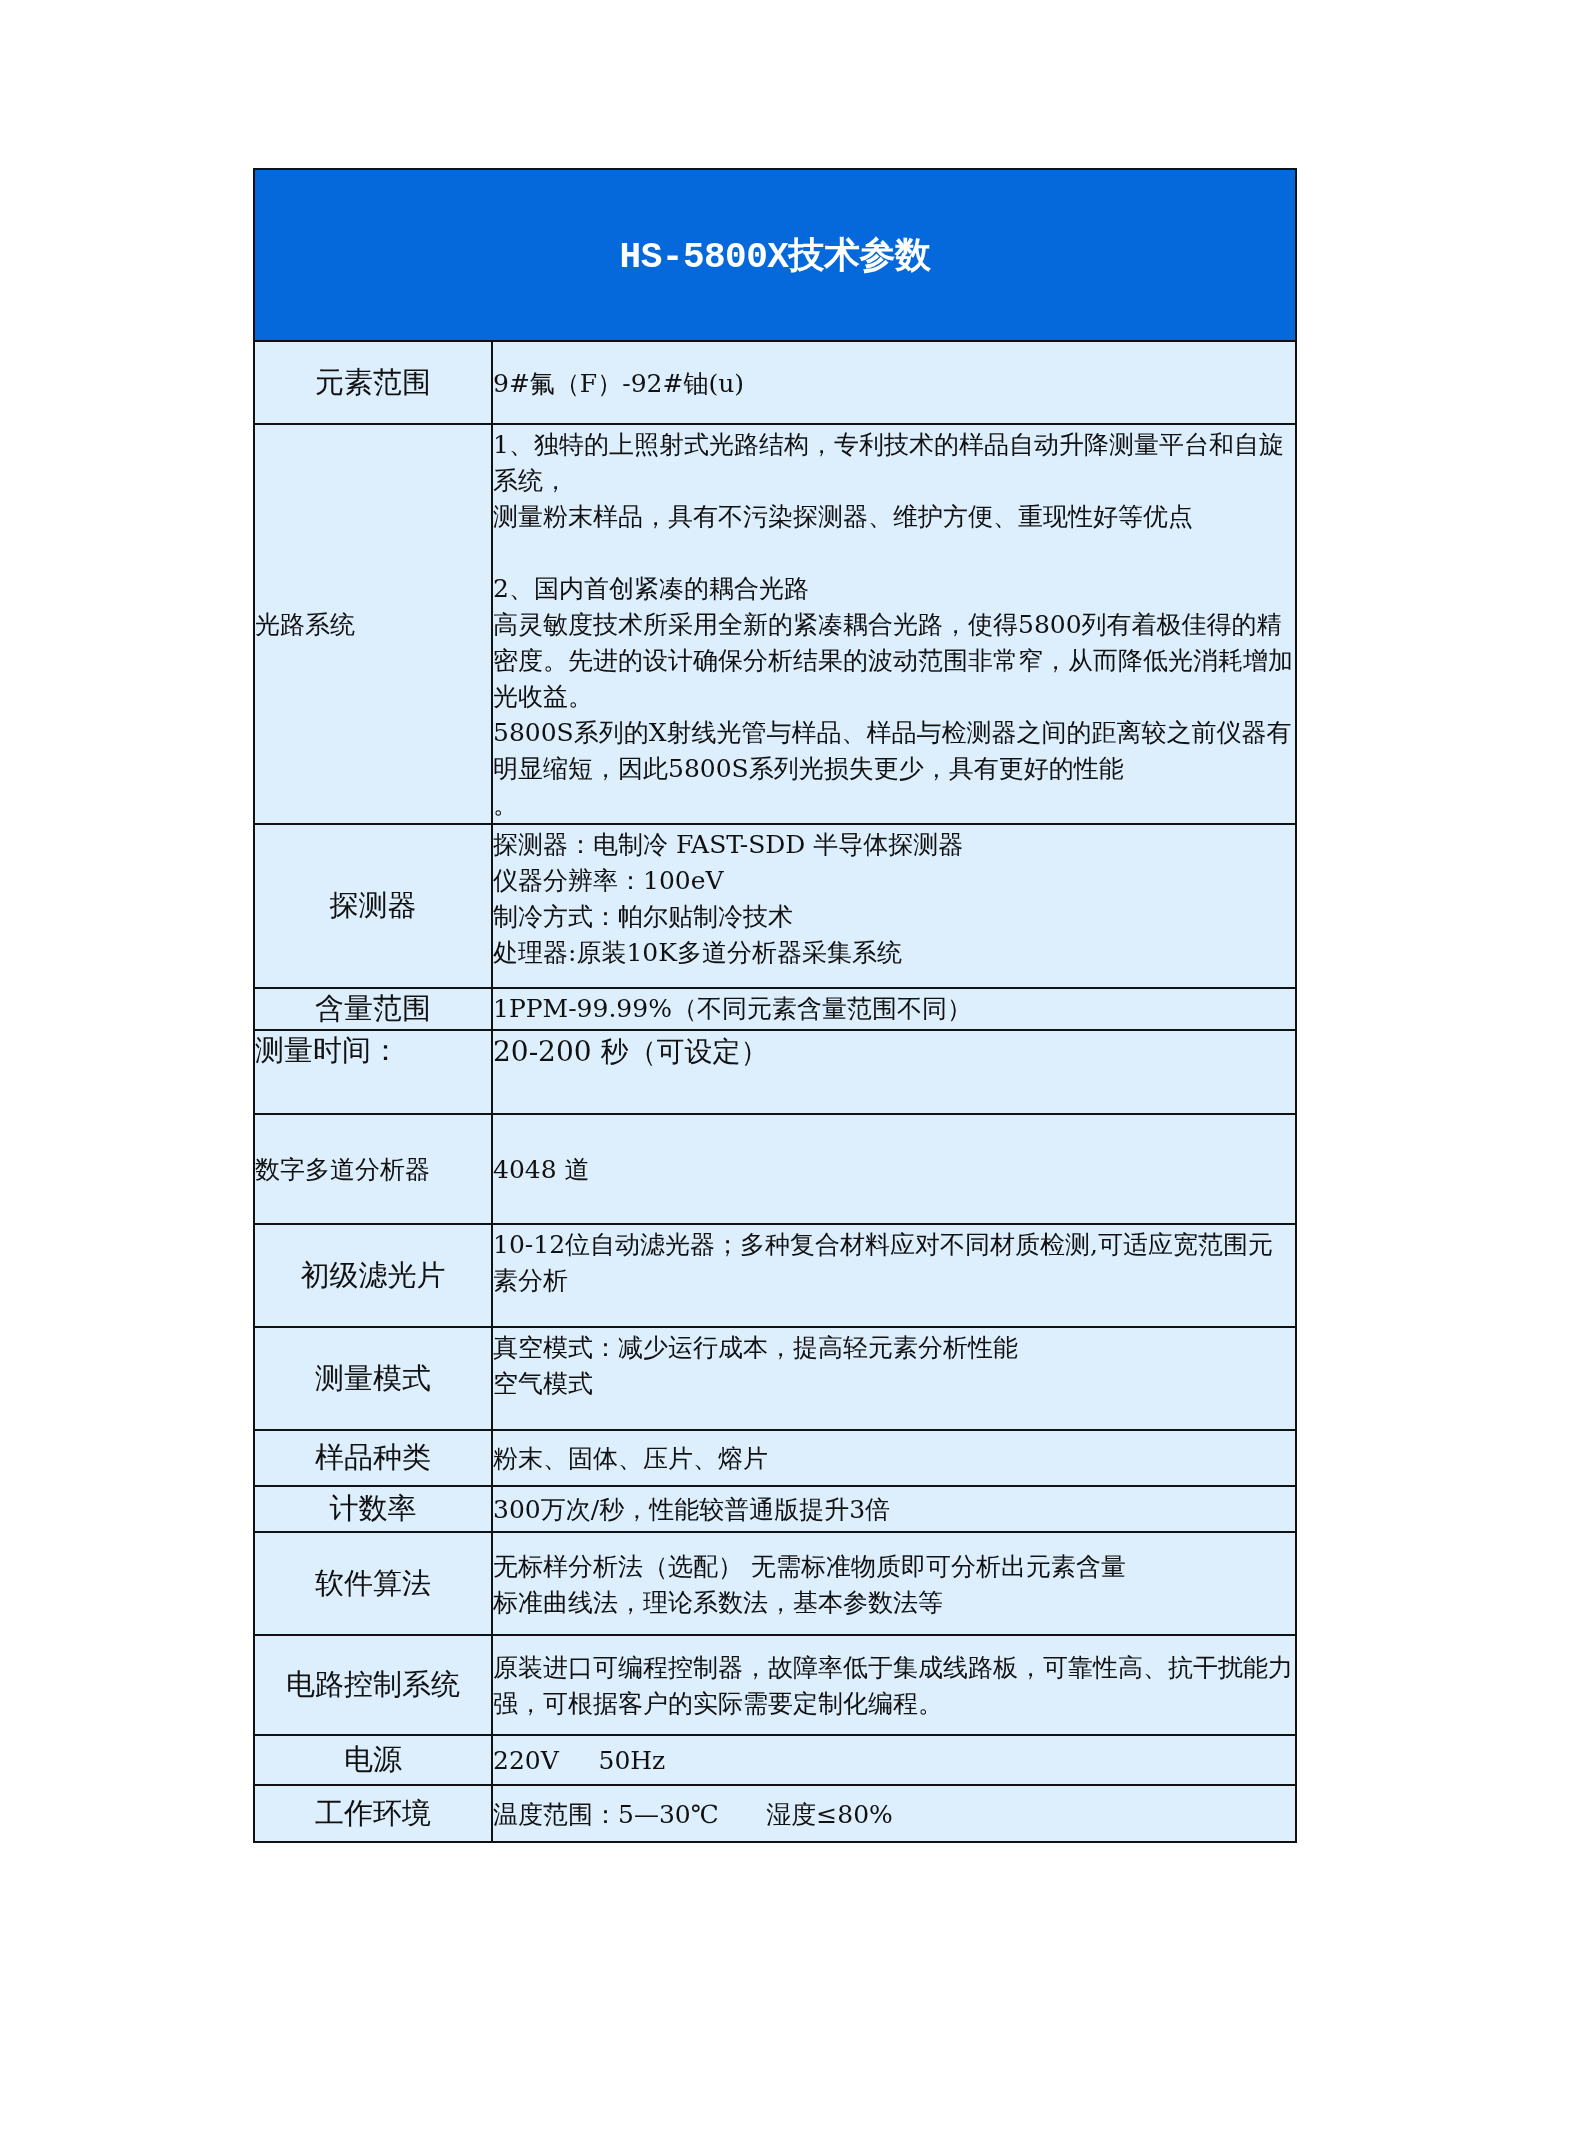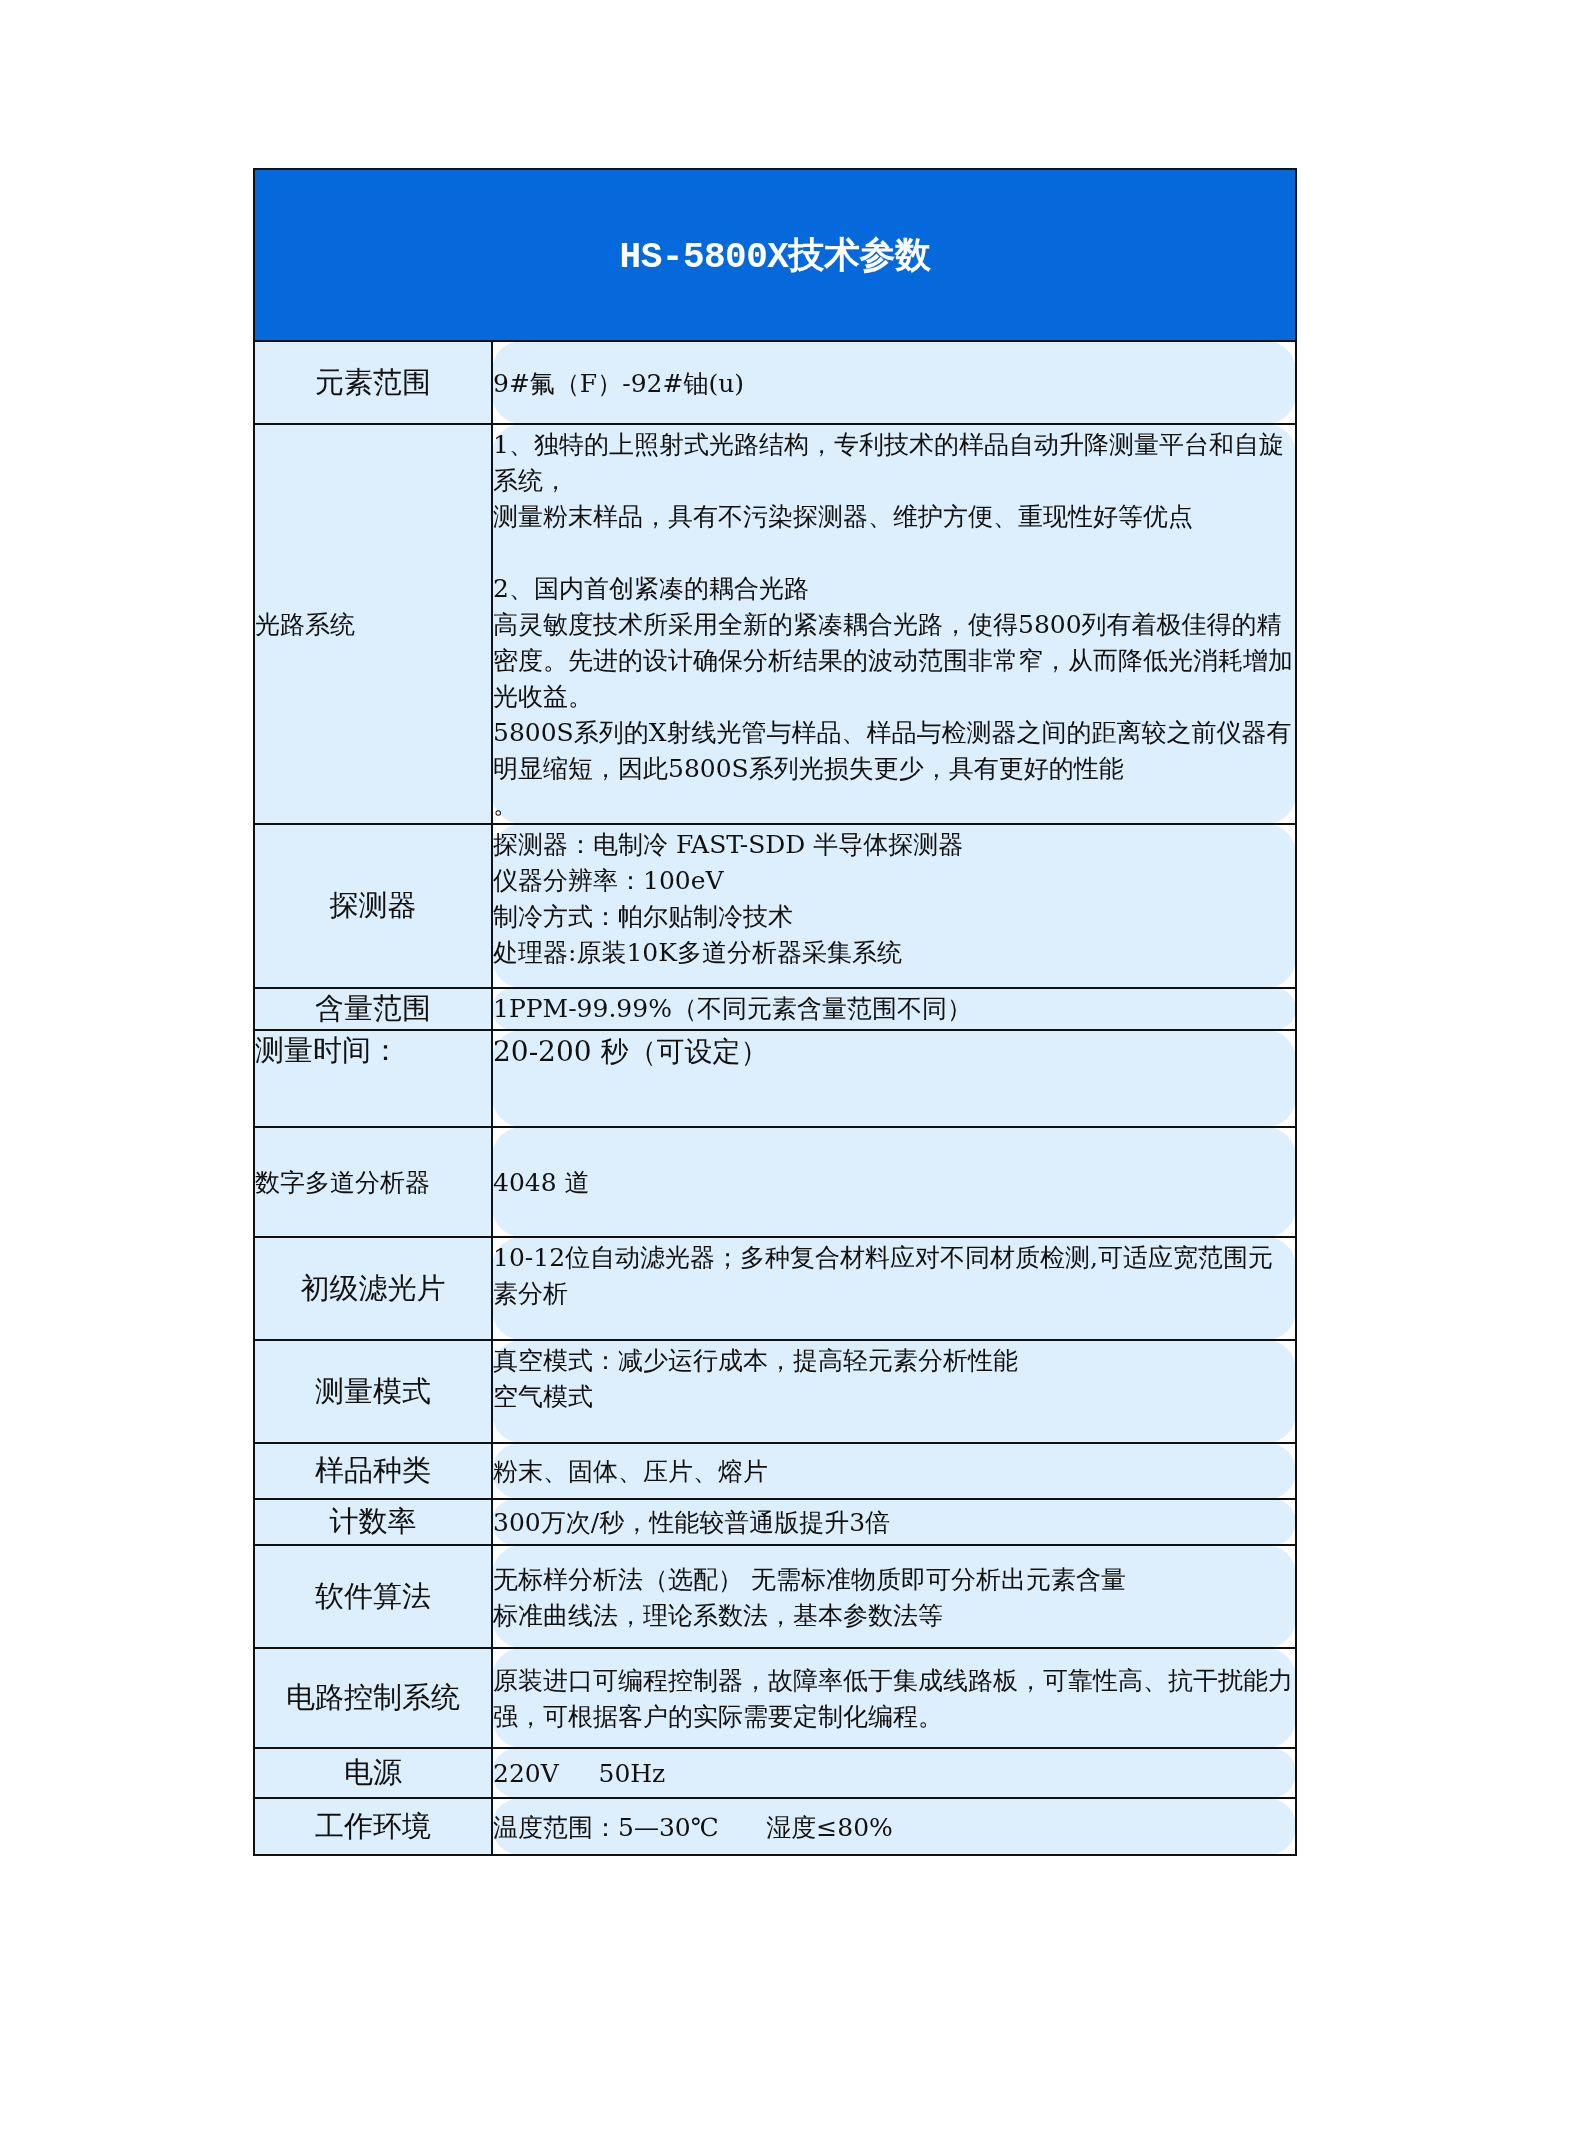--- a/index.html
+++ b/index.html
@@ -10,21 +10,21 @@
   .spec-table td { border: 2px solid #111; padding: 0; background: #ddeefc; }
   .spec-table td.val { border-left: 1.5px solid #111; }
   .col-label { width: 238px; }
   .header-cell { background: #0669db !important; height: 170px; text-align: center;
                  vertical-align: middle; color: #ffffff; font-family: Liberation Mono, monospace;
                  font-weight: bold; font-size: 36px; letter-spacing: -0.5px; }
   .label { font-size: 29px; text-align: center; vertical-align: middle; white-space: nowrap; }
   .label.left { text-align: left; }
   .label.left-top { text-align: left; vertical-align: top; }
   .label.small { font-size: 25px; }
-  .val { font-size: 25px; line-height: 36px; vertical-align: top; padding-top: 2px !important; border-radius: 30px; }
+  .val { font-size: 25px; line-height: 36px; vertical-align: top; padding-top: 2px !important; }
   .val.mid { vertical-align: middle; }
   .val.big { font-size: 28px; line-height: 38px; }
   .val .line { display: block; white-space: pre-wrap; }
   .val .blank { display: block; height: 36px; }
 </style>
 </head>
 <body>
 
 <table class="spec-table">
   <colgroup>
@@ -66,21 +66,21 @@
     </td>
   </tr>
 
   <tr style="height:41px">
     <td class="label">含量范围</td>
     <td class="val">
           <span class="line">1PPM-99.99%（不同元素含量范围不同）</span>
         </td>
   </tr>
 
-  <tr style="height:97px">
+  <tr style="height:84px">
     <td class="label left-top">测量时间：</td>
     <td class="val big">
           <span class="line">20-200 秒（可设定）</span>
         </td>
   </tr>
 
   <tr style="height:110px">
     <td class="label left small">数字多道分析器</td>
     <td class="val mid">
           <span class="line">4048 道</span>

